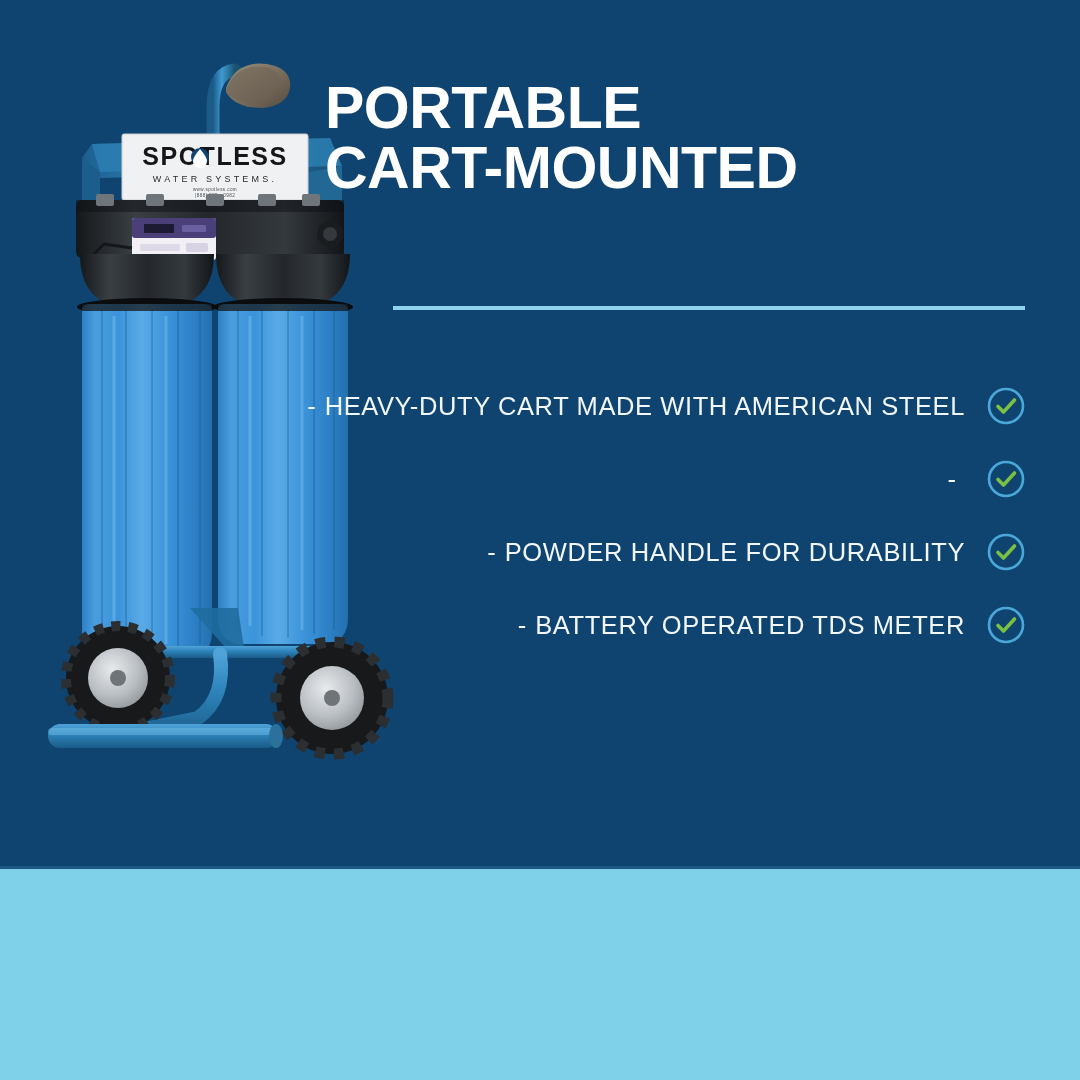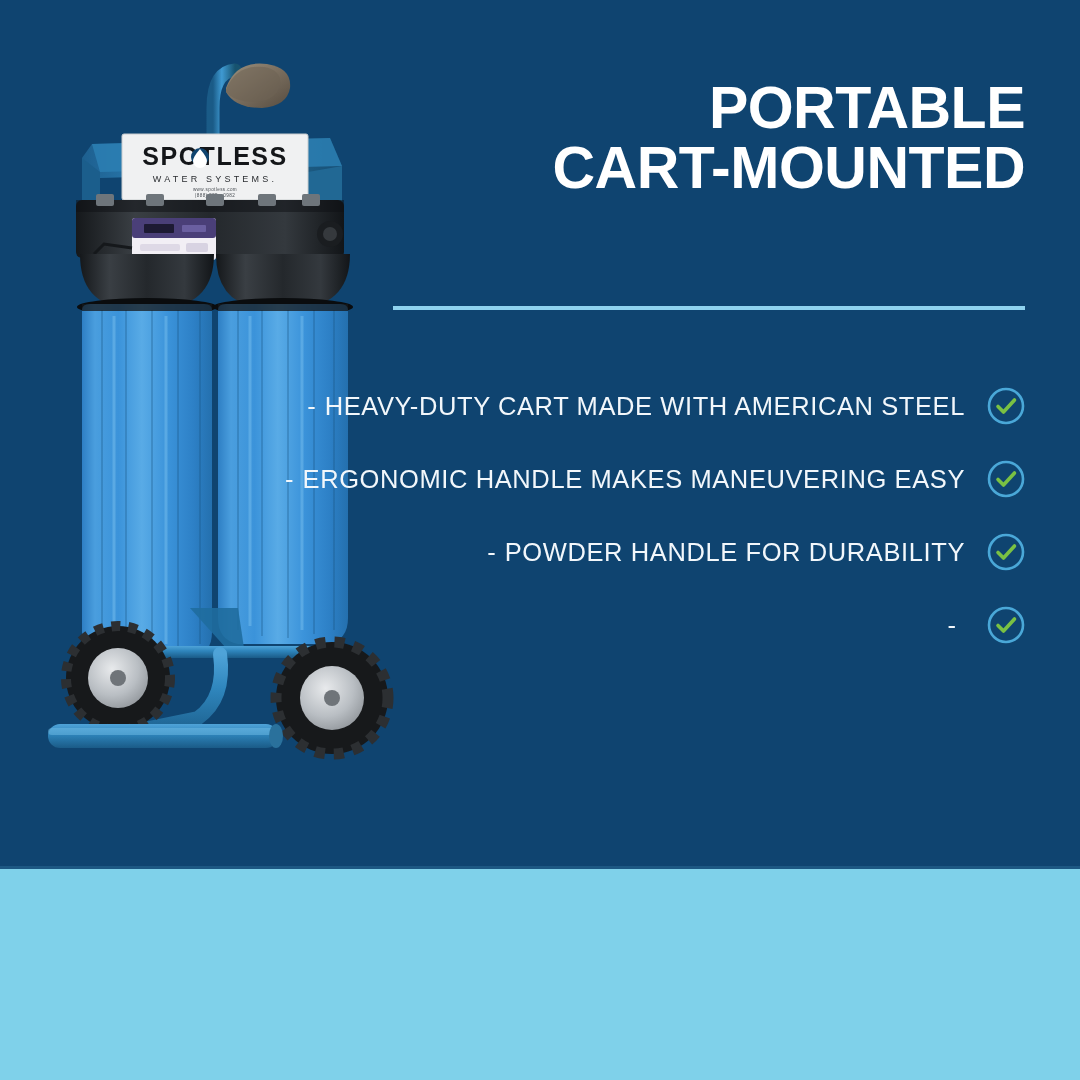--- a/index.html
+++ b/index.html
@@ -34,21 +34,21 @@
     background: #2a6a93;
     opacity: .55;
   }
 
   
   #headline {
     position: absolute;
     right: 55px;
     top: 78px;
     width: 700px;
-    text-align: right;
+    text-align: left;
     color: #ffffff;
     font-weight: bold;
     font-size: 59px;
     line-height: 60px;
     letter-spacing: -0.5px;
   }
   #headline .hl {
     display: block;
     white-space: nowrap;
   }
@@ -276,38 +276,38 @@
       <span class="feature-dash">-</span>
       <span class="feature-text">HEAVY-DUTY CART MADE WITH AMERICAN STEEL</span>
       <svg class="check-badge" viewBox="0 0 40 40">
         <circle cx="20" cy="20" r="17" fill="none" stroke="#4aa8d8" stroke-width="2.6"></circle>
         <path d="M12 20.5 L17.5 26 L28.5 14" fill="none" stroke="#7ac143" stroke-width="3.6" stroke-linecap="round" stroke-linejoin="round"></path>
       </svg>
     </div>
 
     <div class="feature-row">
       <span class="feature-dash">-</span>
-      <span class="feature-text">ERGONOMIC HANDLE MAKES MANEUVERING EASY</span>
       <svg class="check-badge" viewBox="0 0 40 40">
         <circle cx="20" cy="20" r="17" fill="none" stroke="#4aa8d8" stroke-width="2.6"></circle>
         <path d="M12 20.5 L17.5 26 L28.5 14" fill="none" stroke="#7ac143" stroke-width="3.6" stroke-linecap="round" stroke-linejoin="round"></path>
       </svg>
     </div>
 
     <div class="feature-row">
       <span class="feature-dash">-</span>
       <span class="feature-text">POWDER HANDLE FOR DURABILITY</span>
       <svg class="check-badge" viewBox="0 0 40 40">
         <circle cx="20" cy="20" r="17" fill="none" stroke="#4aa8d8" stroke-width="2.6"></circle>
         <path d="M12 20.5 L17.5 26 L28.5 14" fill="none" stroke="#7ac143" stroke-width="3.6" stroke-linecap="round" stroke-linejoin="round"></path>
       </svg>
     </div>
 
     <div class="feature-row">
       <span class="feature-dash">-</span>
+      <span class="feature-text">BATTERY OPERATED TDS METER</span>
       <svg class="check-badge" viewBox="0 0 40 40">
         <circle cx="20" cy="20" r="17" fill="none" stroke="#4aa8d8" stroke-width="2.6"></circle>
         <path d="M12 20.5 L17.5 26 L28.5 14" fill="none" stroke="#7ac143" stroke-width="3.6" stroke-linecap="round" stroke-linejoin="round"></path>
       </svg>
     </div>
 
   </div>
 
   <div id="band-top-edge"></div>
   <div id="bottom-band">

